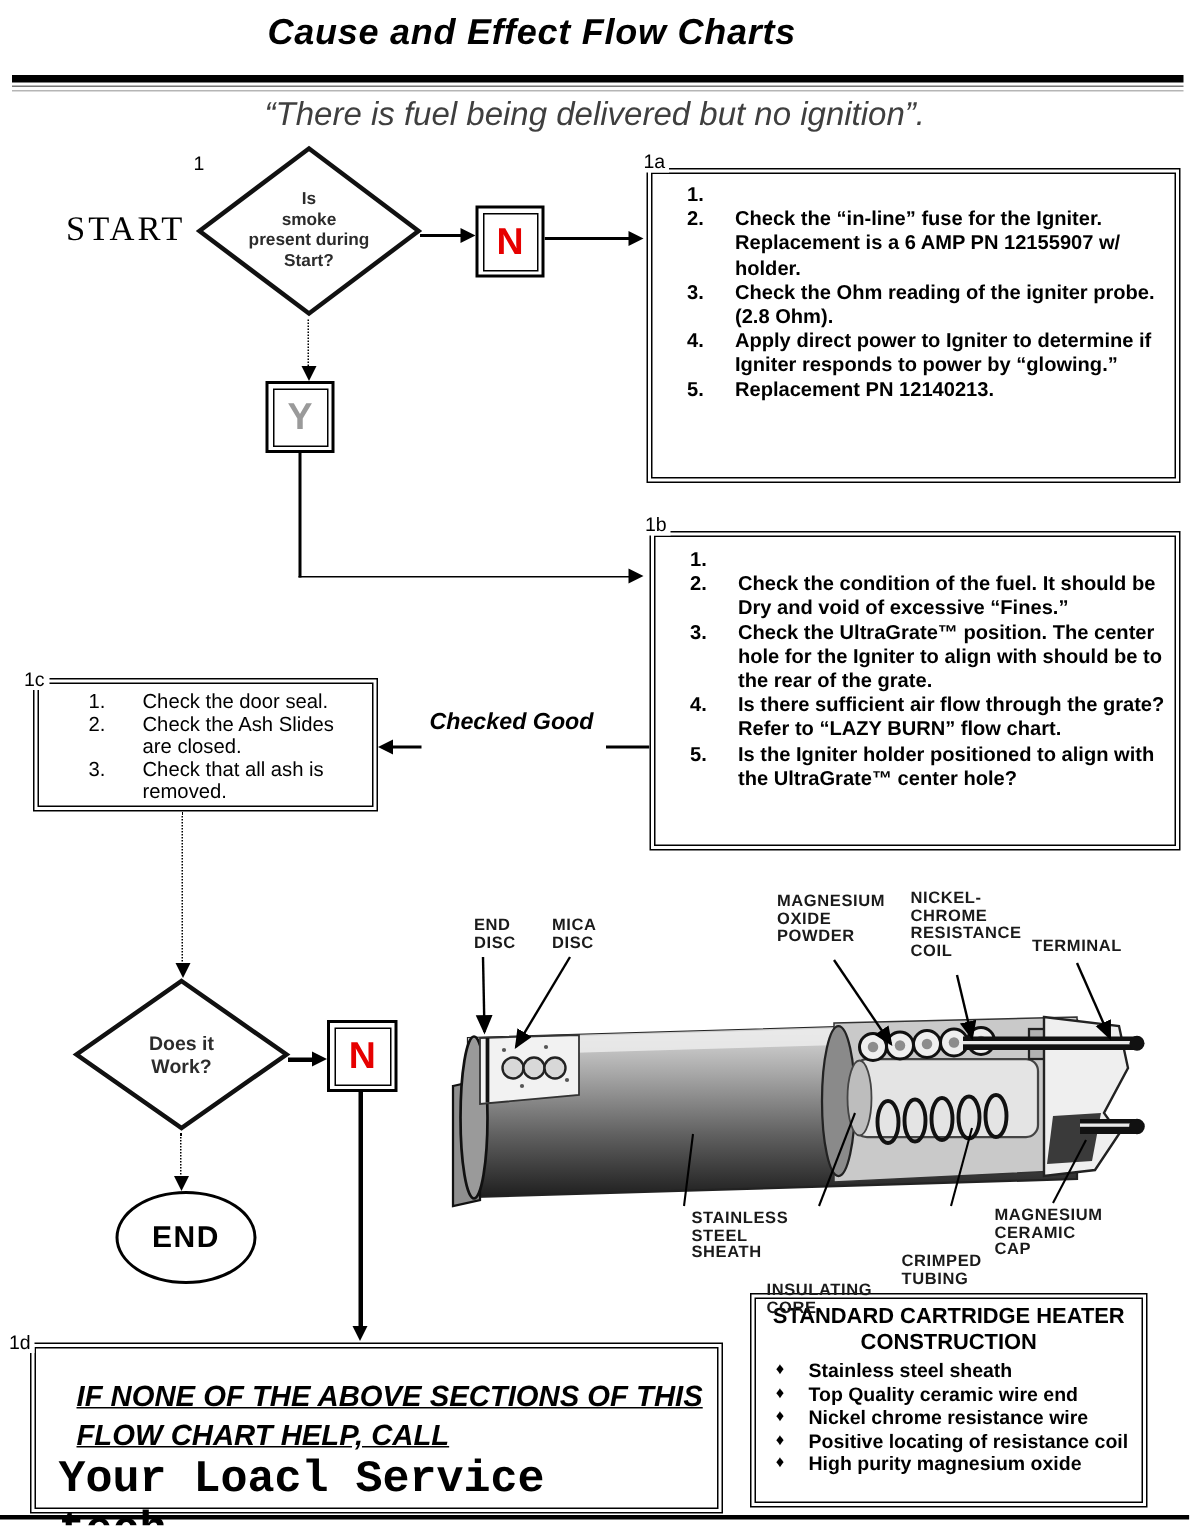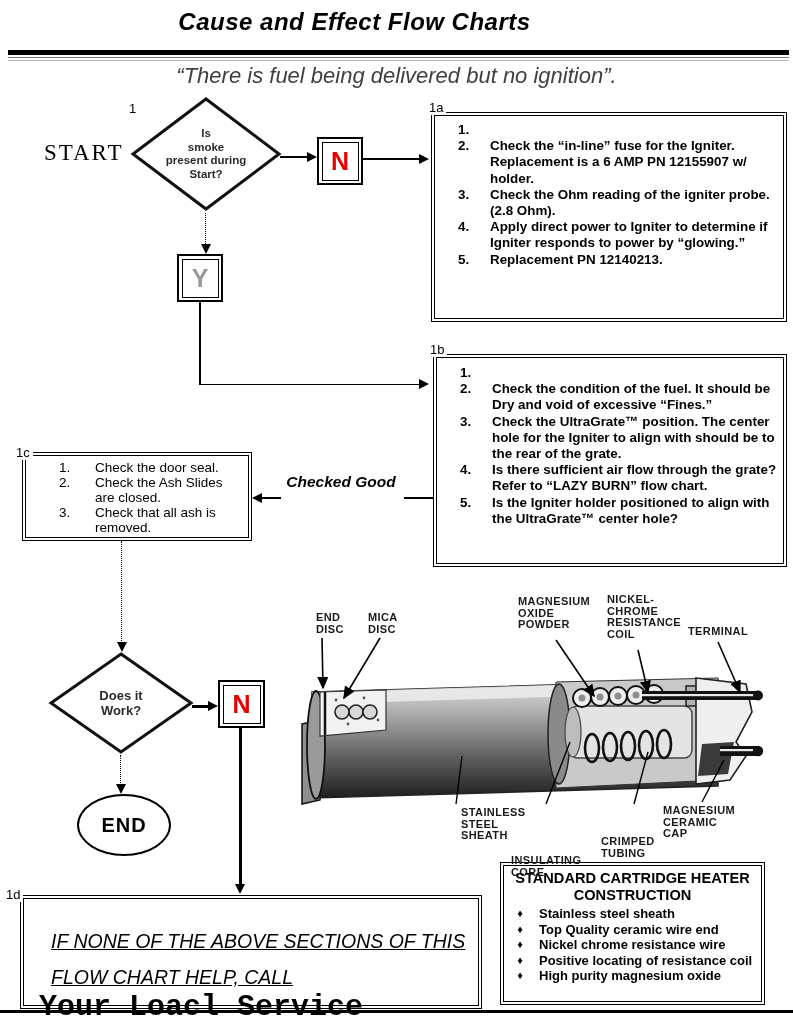--- a/index.html
+++ b/index.html
@@ -42,21 +42,21 @@
   .dia svg{display:block;}
   .dia .dtext{position:absolute;inset:0;display:flex;align-items:center;justify-content:center;text-align:center;
               font-size:11.5px;line-height:13.5px;font-weight:bold;color:#2c2c2c;}
   .start{font-family:"Liberation Serif",serif;font-size:23px;letter-spacing:2px;}
   .end-oval{position:absolute;border:2.6px solid #000;border-radius:50%;background:#fff;display:flex;align-items:center;justify-content:center;
             font-size:20px;font-weight:bold;letter-spacing:1px;z-index:3;}
   .checked-good{position:absolute;font-size:15.5px;font-weight:bold;font-style:italic;text-align:center;z-index:3;}
   
   .hlabel{position:absolute;font-size:11px;font-weight:bold;line-height:11.5px;letter-spacing:.4px;color:#1a1a1a;z-index:3;white-space:pre-line;}
   
-  .d1-line{font-size:19.5px;font-weight:normal;font-style:italic;text-decoration:underline;line-height:26px;margin-top:10px;}
+  .d1-line{font-size:19.5px;font-weight:bold;font-style:italic;text-decoration:underline;line-height:26px;}
   .d1-mono{font-family:"Liberation Mono",monospace;font-size:30px;font-weight:bold;line-height:34px;letter-spacing:0;}
   
   .cons-title{text-align:center;font-weight:bold;font-size:14.6px;line-height:17px;padding-top:7px;white-space:pre-line;}
   .crow{display:flex;font-weight:bold;font-size:13px;line-height:15.5px;}
   .crow .b{flex:0 0 38px;text-align:center;font-size:11px;}
   .crow .t{flex:1;padding-right:4px;}
 </style>
 </head>
 <body>
 

